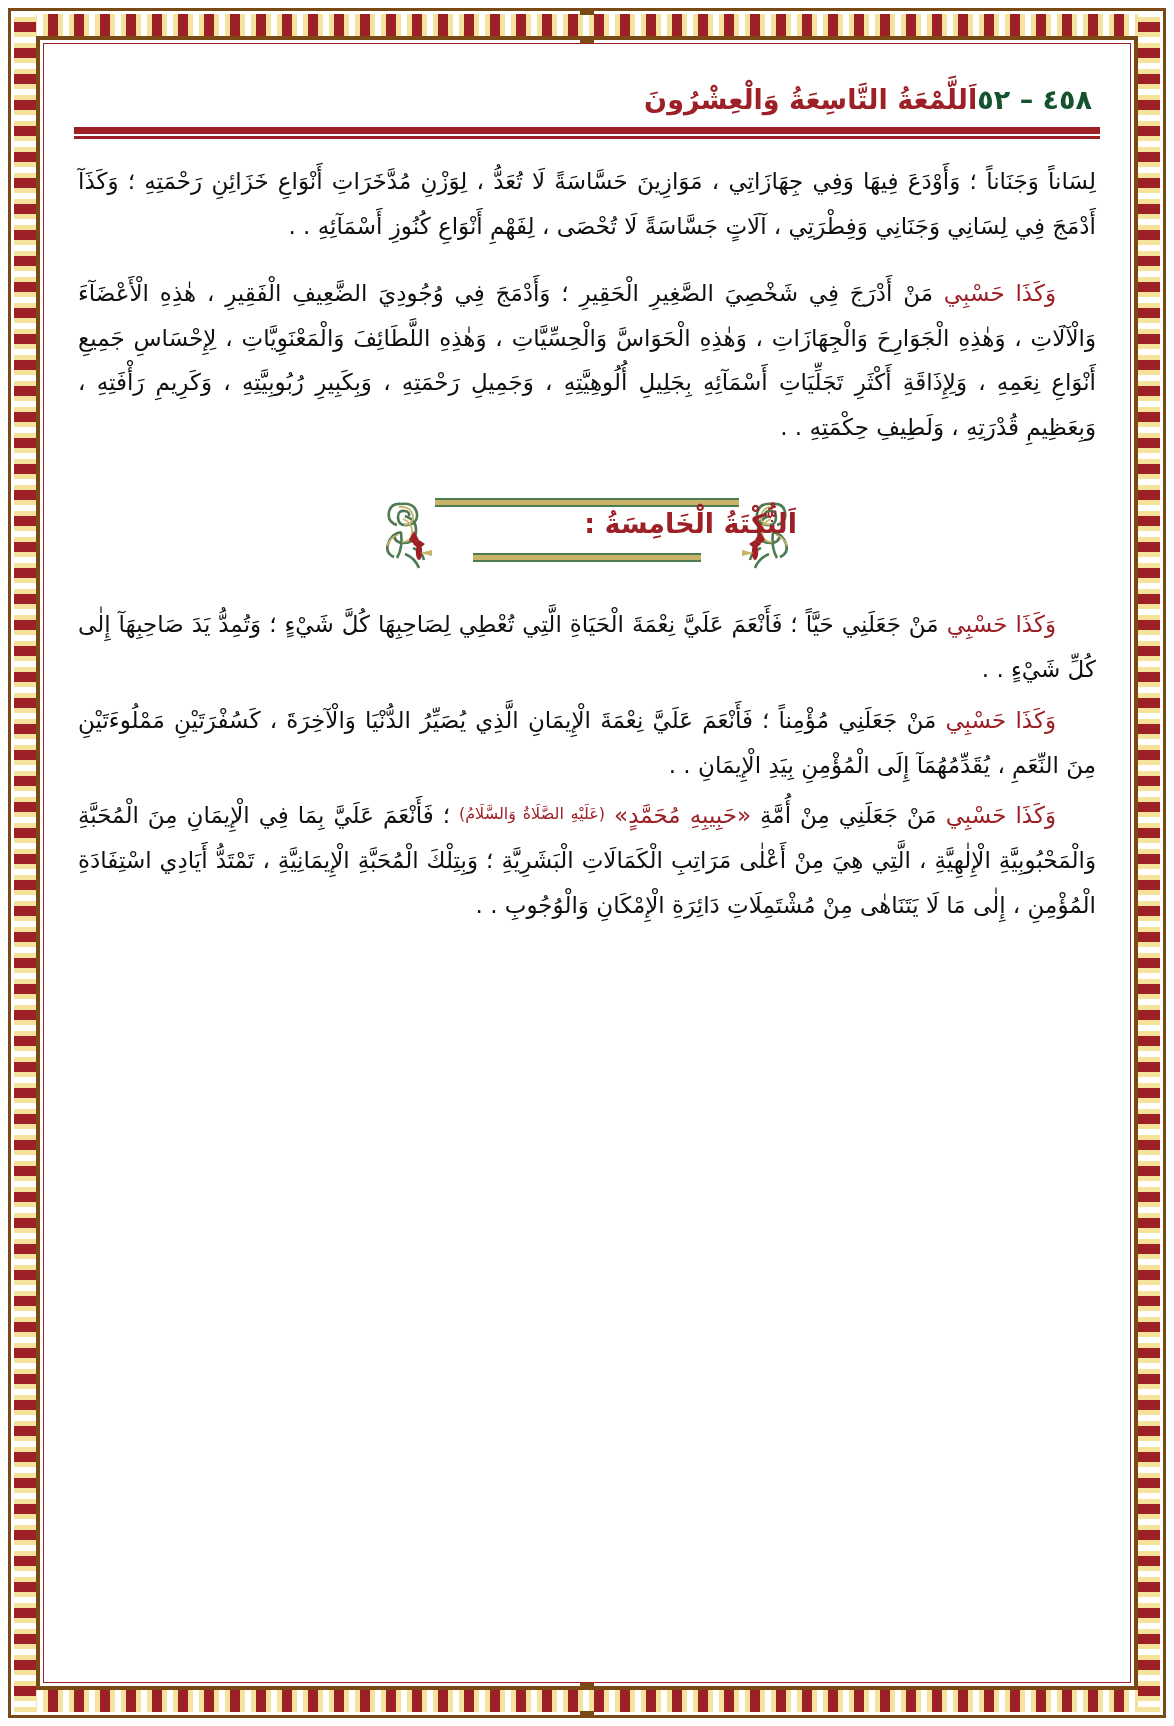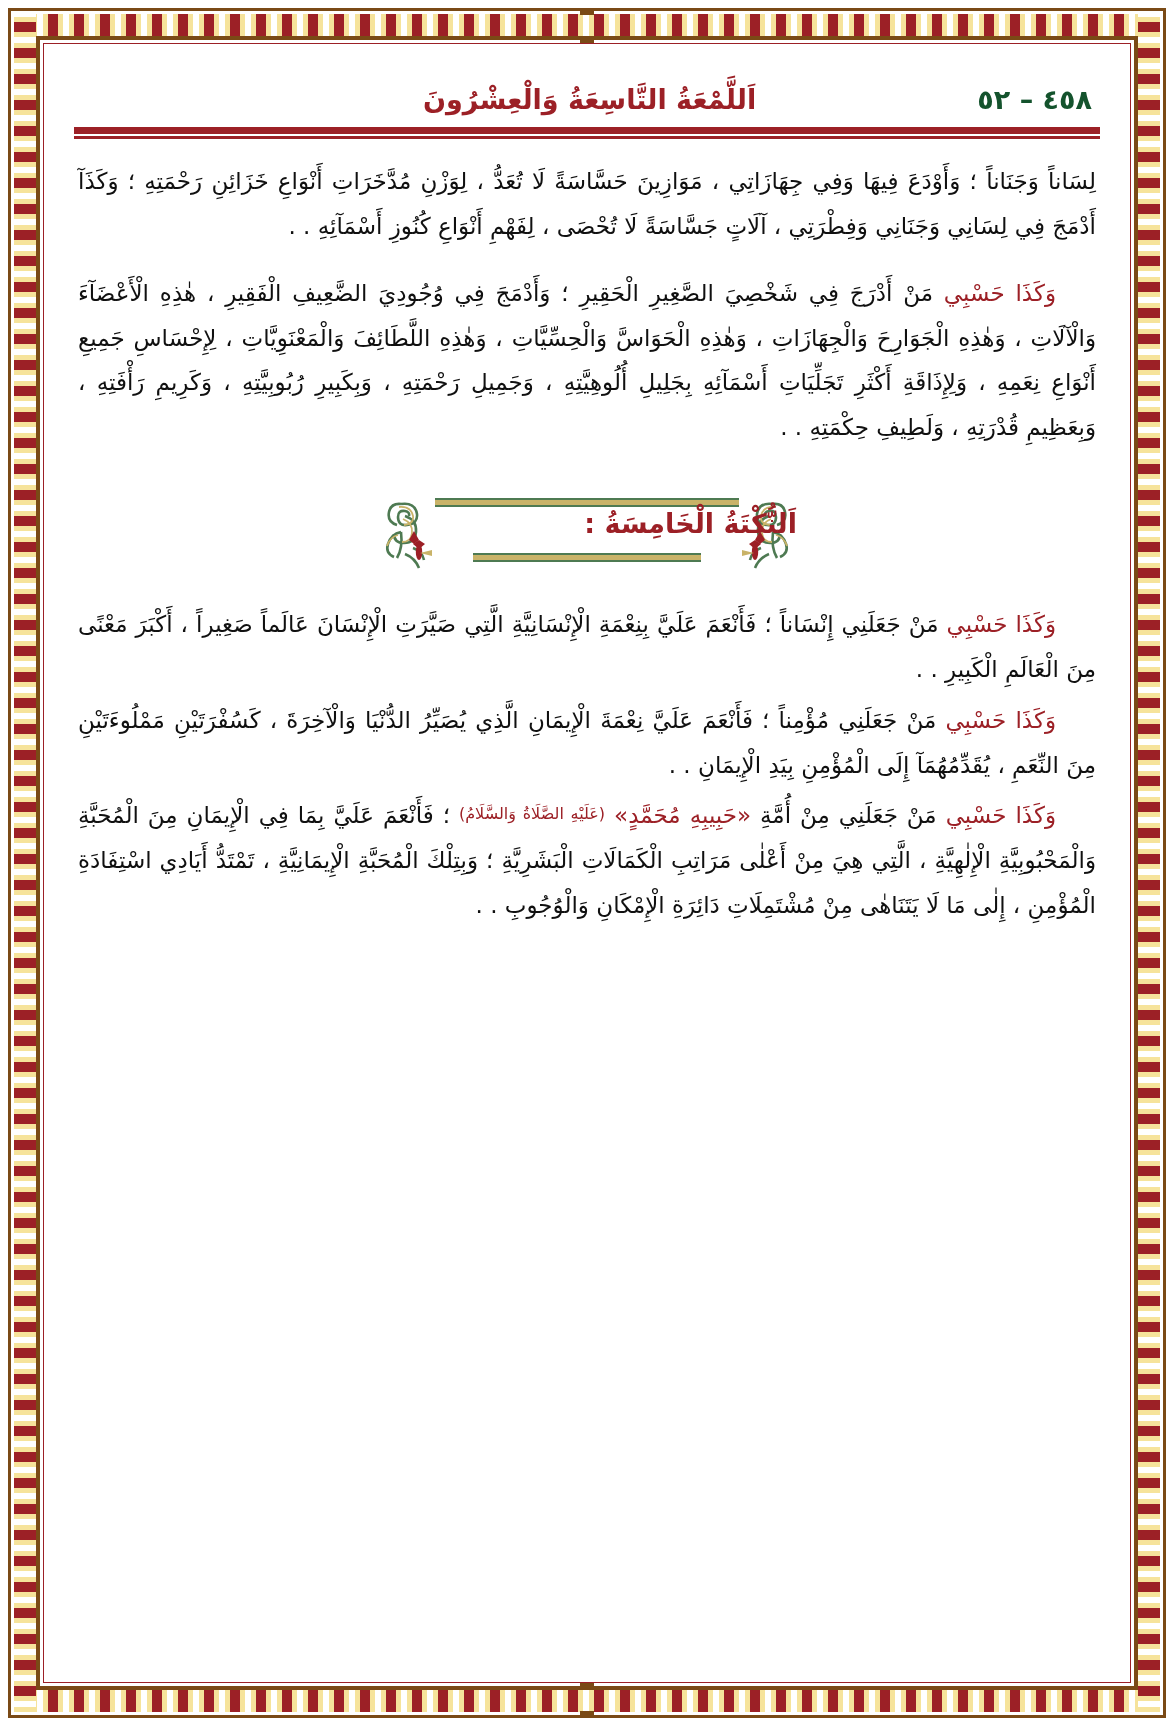--- a/index.html
+++ b/index.html
@@ -109,21 +109,21 @@
     font-weight: bold;
     letter-spacing: 1px;
     white-space: nowrap;
     flex: 0 0 auto;
   }
   .header-title {
     color: #9c2026;
     font-size: 27px;
     font-weight: bold;
     flex: 1 1 auto;
-    text-align: center;
+    text-align: right;
     padding-left: 120px;
     white-space: nowrap;
   }
   .header-rule-wrap {
     padding: 0 6px;
     margin-top: 12px;
   }
   .header-rule-inner {
     height: 7px;
     background: #9c2026;
@@ -304,24 +304,24 @@
             </g>
           </g>
         </svg>
 
         <div class="sh-title">اَلنُّكْتَةُ الْخَامِسَةُ :</div>
 
         <div class="sh-rule-bottom"></div>
       </div>
 
 
-
-      <p class="para indent" id="p5">
-        <span class="accent">وَكَذَا حَسْبِي</span><span> مَنْ جَعَلَنِي إِنْسَاناً ؛ فَأَنْعَمَ عَلَيَّ بِنِعْمَةِ الْإِنْسَانِيَّةِ الَّتِي صَيَّرَتِ الْإِنْسَانَ عَالَماً صَغِيراً ، أَكْبَرَ مَعْنًى مِنَ الْعَالَمِ الْكَبِيرِ . .</span>
-      </p>
+      <p class="para indent" id="p4">
+        <span class="accent">وَكَذَا حَسْبِي</span><span> مَنْ جَعَلَنِي حَيَّاً ؛ فَأَنْعَمَ عَلَيَّ نِعْمَةَ الْحَيَاةِ الَّتِي تُعْطِي لِصَاحِبِهَا كُلَّ شَيْءٍ ؛ وَتُمِدُّ يَدَ صَاحِبِهَآ إِلٰى كُلِّ شَيْءٍ . .</span>
+      </p>
+
 
       <p class="para indent" id="p6">
         <span class="accent">وَكَذَا حَسْبِي</span><span> مَنْ جَعَلَنِي مُؤْمِناً ؛ فَأَنْعَمَ عَلَيَّ نِعْمَةَ الْإِيمَانِ الَّذِي يُصَيِّرُ الدُّنْيَا وَالْآخِرَةَ ، كَسُفْرَتَيْنِ مَمْلُوءَتَيْنِ مِنَ النِّعَمِ ، يُقَدِّمُهُمَآ إِلَى الْمُؤْمِنِ بِيَدِ الْإِيمَانِ . .</span>
       </p>
 
       <p class="para indent" id="p7">
         <span class="accent">وَكَذَا حَسْبِي</span><span> مَنْ جَعَلَنِي مِنْ أُمَّةِ </span><span class="accent">«حَبِيبِهِ مُحَمَّدٍ»</span> <span class="honorific">(عَلَيْهِ الصَّلَاةُ وَالسَّلَامُ)</span><span> ؛ فَأَنْعَمَ عَلَيَّ بِمَا فِي الْإِيمَانِ مِنَ الْمُحَبَّةِ وَالْمَحْبُوبِيَّةِ الْإِلٰهِيَّةِ ، الَّتِي هِيَ مِنْ أَعْلٰى مَرَاتِبِ الْكَمَالَاتِ الْبَشَرِيَّةِ ؛ وَبِتِلْكَ الْمُحَبَّةِ الْإِيمَانِيَّةِ ، تَمْتَدُّ أَيَادِي اسْتِفَادَةِ الْمُؤْمِنِ ، إِلٰى مَا لَا يَتَنَاهٰى مِنْ مُشْتَمِلَاتِ دَائِرَةِ الْإِمْكَانِ وَالْوُجُوبِ . .</span>
       </p>
 
     </div>

